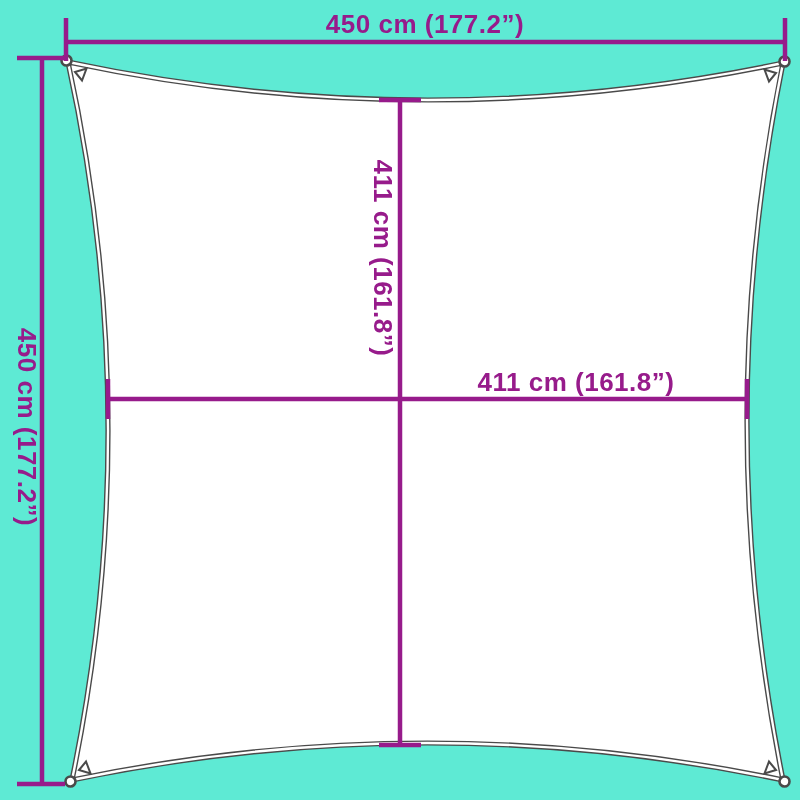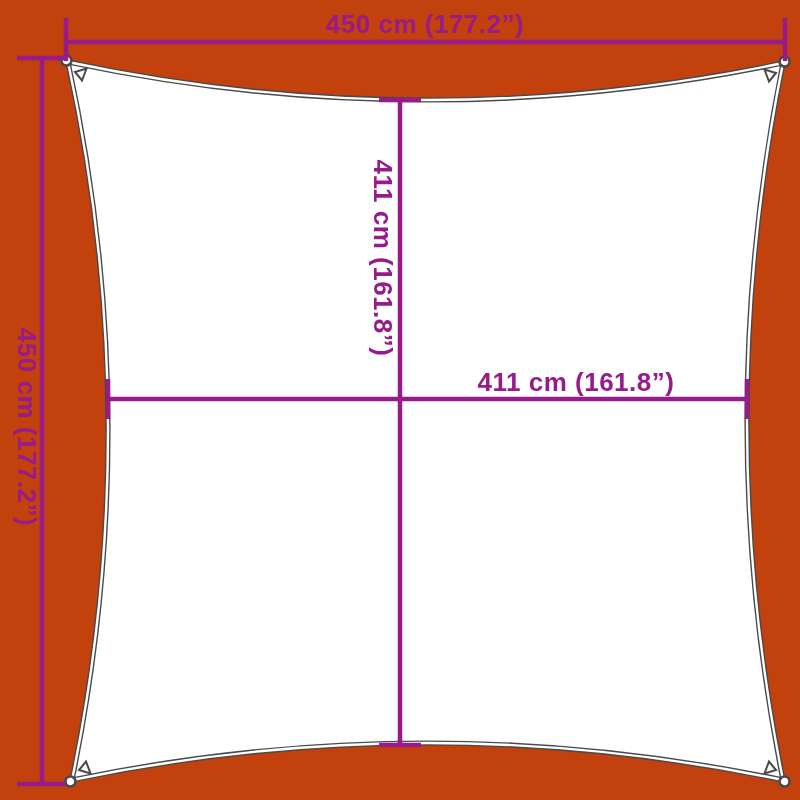--- a/index.html
+++ b/index.html
@@ -4,21 +4,21 @@
 <style>
   html, body {
     margin: 0;
     padding: 0;
     background: #ffffff;
   }
   .stage {
     position: relative;
     width: 800px;
     height: 800px;
-    background: #c2410c;
+    background: #5eead4;
     overflow: hidden;
   }
   svg {
     display: block;
   }
   .dim-label {
     font-family: "Liberation Sans", "DejaVu Sans", sans-serif;
     font-weight: 700;
     font-size: 26px;
     letter-spacing: 0.5px;

